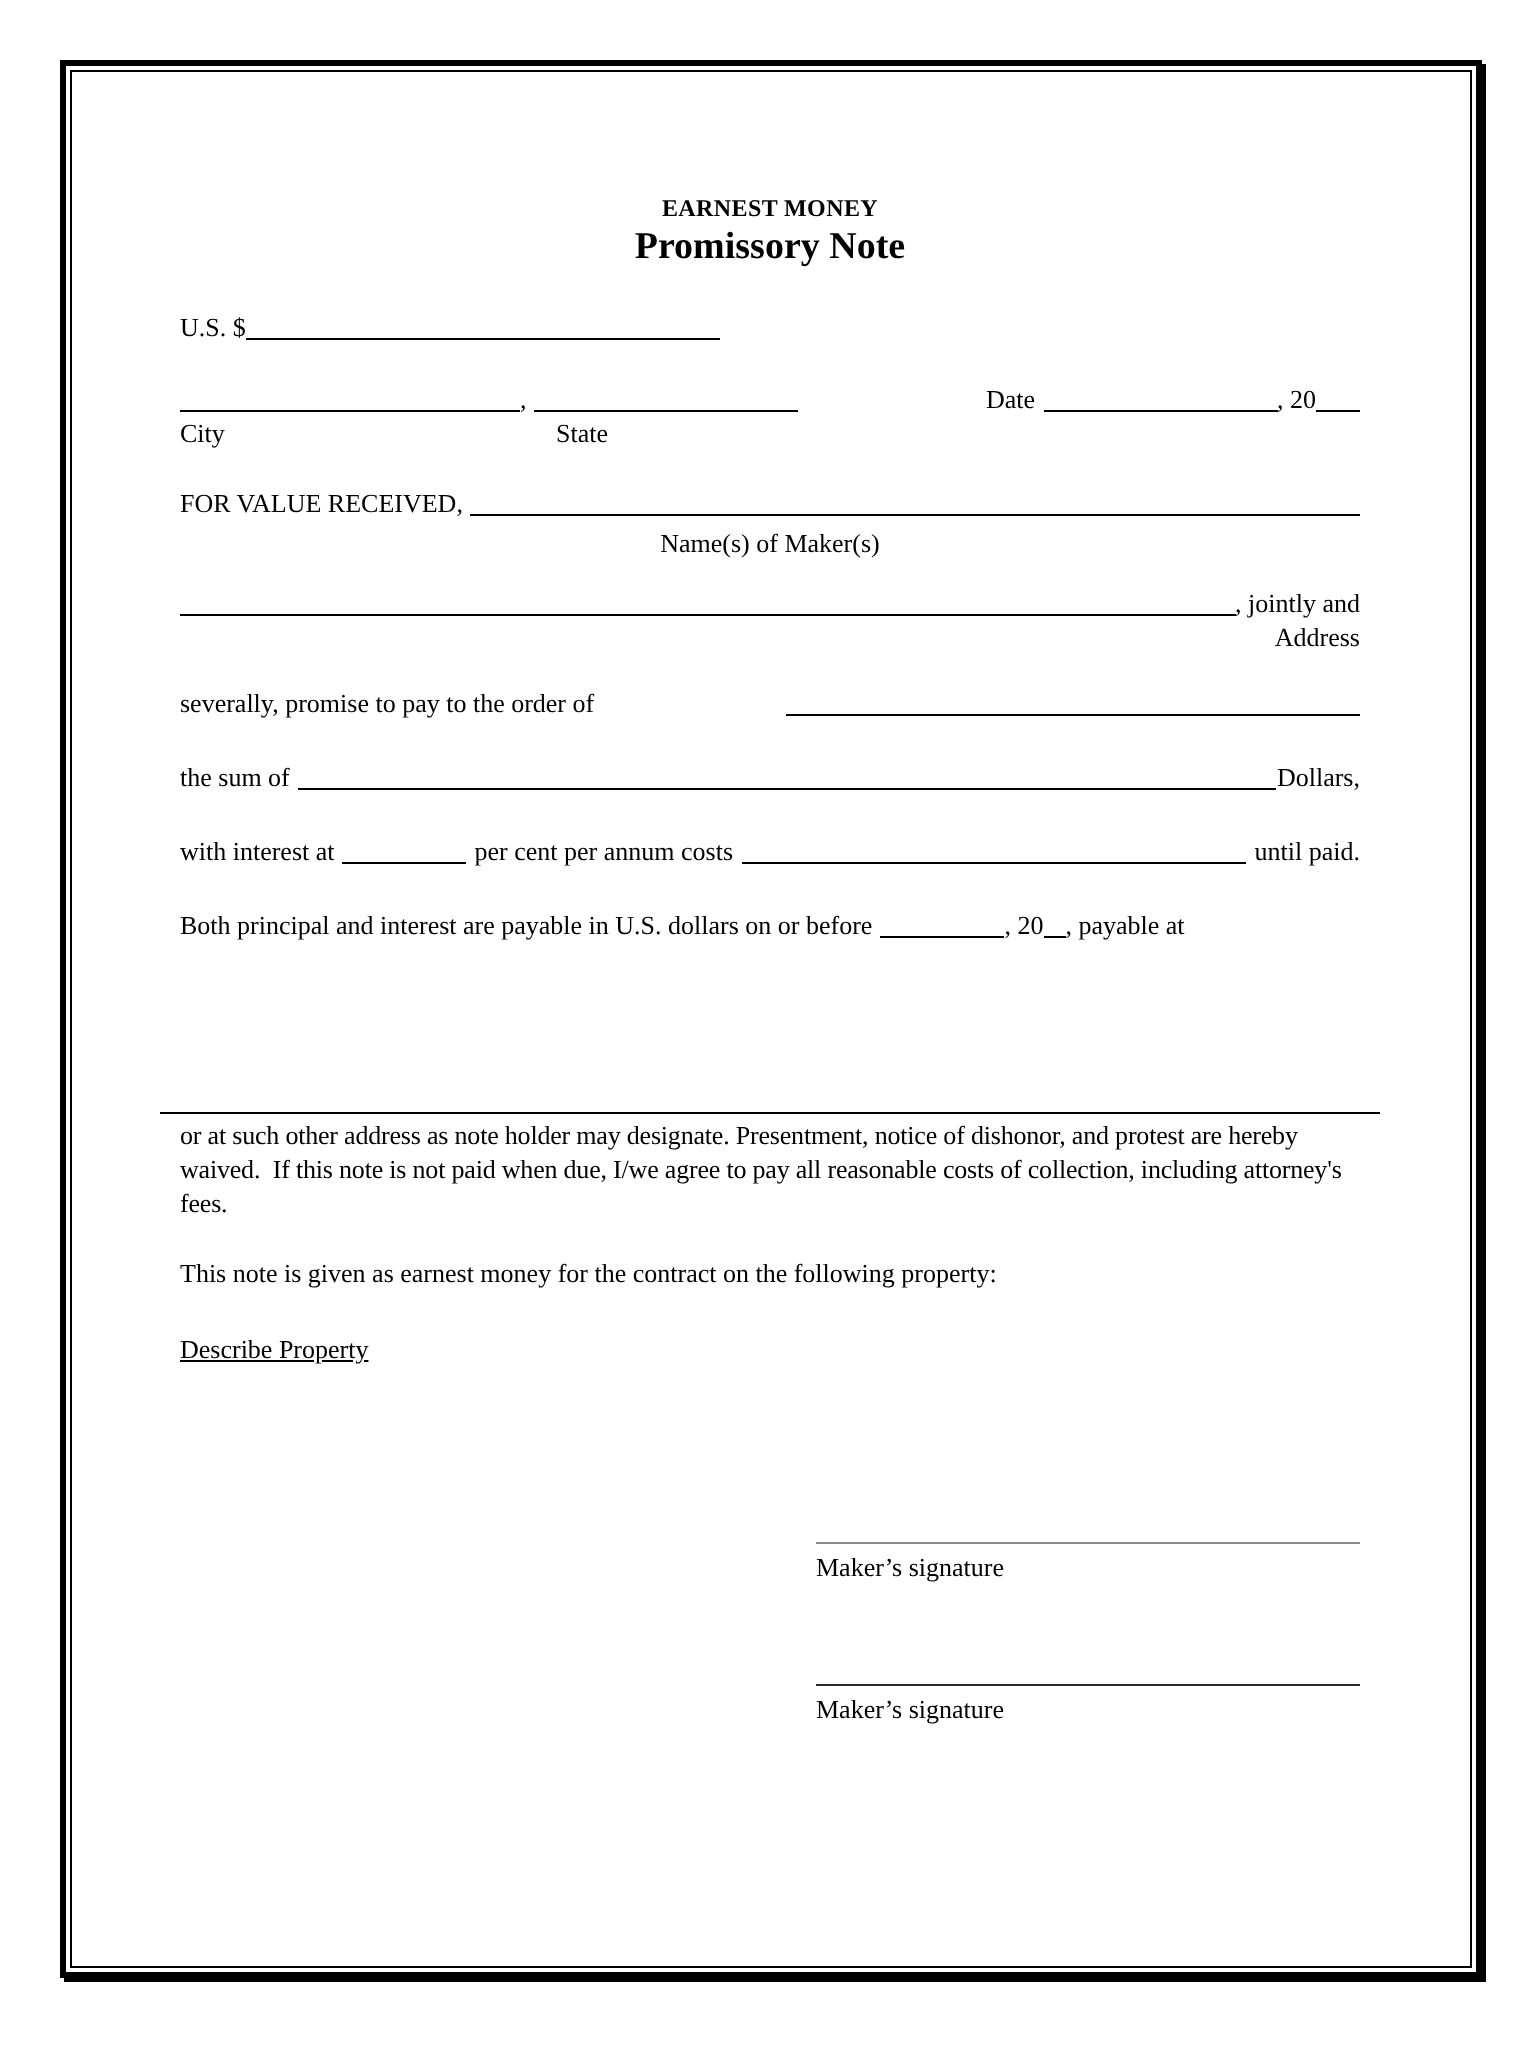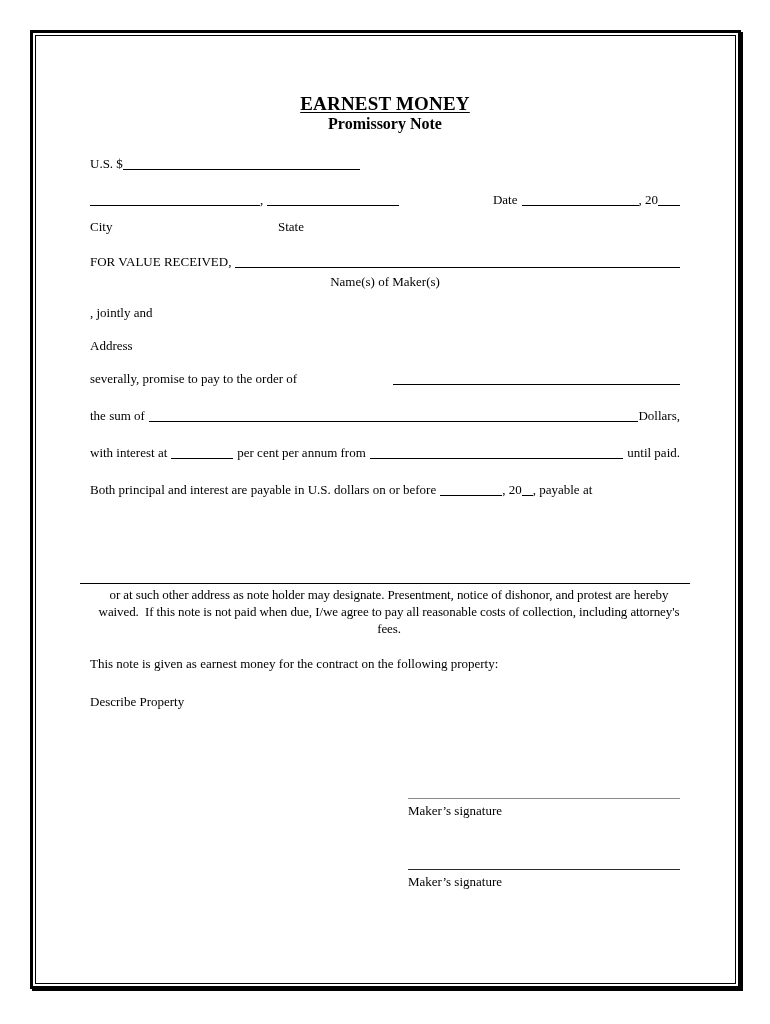--- a/index.html
+++ b/index.html
@@ -10,53 +10,52 @@
   }
   .frame{
     position:absolute;left:30px;top:30px;width:711px;height:959px;
     border:3px solid #000;padding:2px;box-sizing:border-box;
     box-shadow:2px 2px 0 0 #000;background:#fff;
   }
   .frame-inner{width:100%;height:100%;border:1px solid #000;box-sizing:border-box;}
   .content{position:absolute;left:90px;top:95px;width:590px;}
   .center{text-align:center;}
   .title{
-    font-size:19px;line-height:18px;font-weight:700;
-    text-decoration:underline;text-underline-offset:2px;letter-spacing:.2px;
+    font-size:12px;line-height:18px;font-weight:700;
+    text-underline-offset:2px;letter-spacing:.2px;
   }
-  .subtitle{font-size:16px;font-weight:700;margin-top:3px;}
+  .subtitle{font-size:19px;font-weight:700;margin-top:3px;}
   .row{margin:0;}
   .fl{display:flex;align-items:baseline;}
   .blank{
     display:inline-block;height:0;border-bottom:1px solid #000;
     position:relative;top:2px;min-width:0;flex-shrink:1;
   }
   .grow{flex:1 1 auto;}
   .ws{display:inline-block;width:4px;flex:0 0 4px;}
   .mt-us{margin-top:24px;}
   .mt-city{margin-top:20px;}
-  .labels-row{position:relative;height:16px;margin-top:11px;}
+  .labels-row{position:relative;height:16px;margin-top:1px;}
   .state-pos{position:absolute;left:188px;top:0;text-align:center;}
   .mt-value{margin-top:19px;}
   .caption{margin-top:4px;}
-  .mt-addr{margin-top:14px;flex-direction:column;}
-  .addr-label{margin-top:17px;}
+  .mt-addr{margin-top:14px;}
+  .addr-label{margin-top:1px;text-align:right;}
   .mt-order{margin-top:17px;gap:46px;}
   .mt-21{margin-top:21px;}
   .payable-rule{
     display:block;height:0;border-bottom:1.5px solid #000;
     margin:85px -10px 0 -10px;
   }
   .clause{
     margin:2px -8px 0 0;line-height:17px;letter-spacing:-.1px;
     white-space:pre-wrap;
-    text-align:center;
   }
   .mt-earnest{margin-top:19px;}
-  .mt-describe{margin-top:22px;}
+  .mt-describe{margin-top:22px;text-decoration:underline;}
   .sig-block{margin-left:318px;width:272px;}
   .sig-1{margin-top:88px;}
   .sig-2{margin-top:50px;}
   .sig-line{display:block;height:0;border-top:1px solid #8a8a8a;}
   .sig-line.dark{border-top-color:#2c2c2c;}
   .sig-label{margin-top:4px;}
 </style>
 </head>
 <body>
 
@@ -114,21 +113,21 @@
     <span class="ws"></span>
     <span class="blank grow"></span>
       <span>Dollars,</span>
   </div>
 
   <div class="row fl mt-21">
     <span>with interest at</span>
     <span class="ws"></span>
     <span class="blank" style="width:62px"></span>
     <span class="ws"></span>
-    <span>per cent per annum from</span>
+    <span>per cent per annum costs</span>
     <span class="ws"></span>
     <span class="blank grow"></span>
     <span class="ws"></span>
     <span>until paid.</span>
   </div>
 
   <div class="row fl mt-21">
     <span>Both principal and interest are payable in U.S. dollars on or before</span>
     <span class="ws"></span>
     <span class="blank" style="width:62px;flex:0 1 62px"></span>

